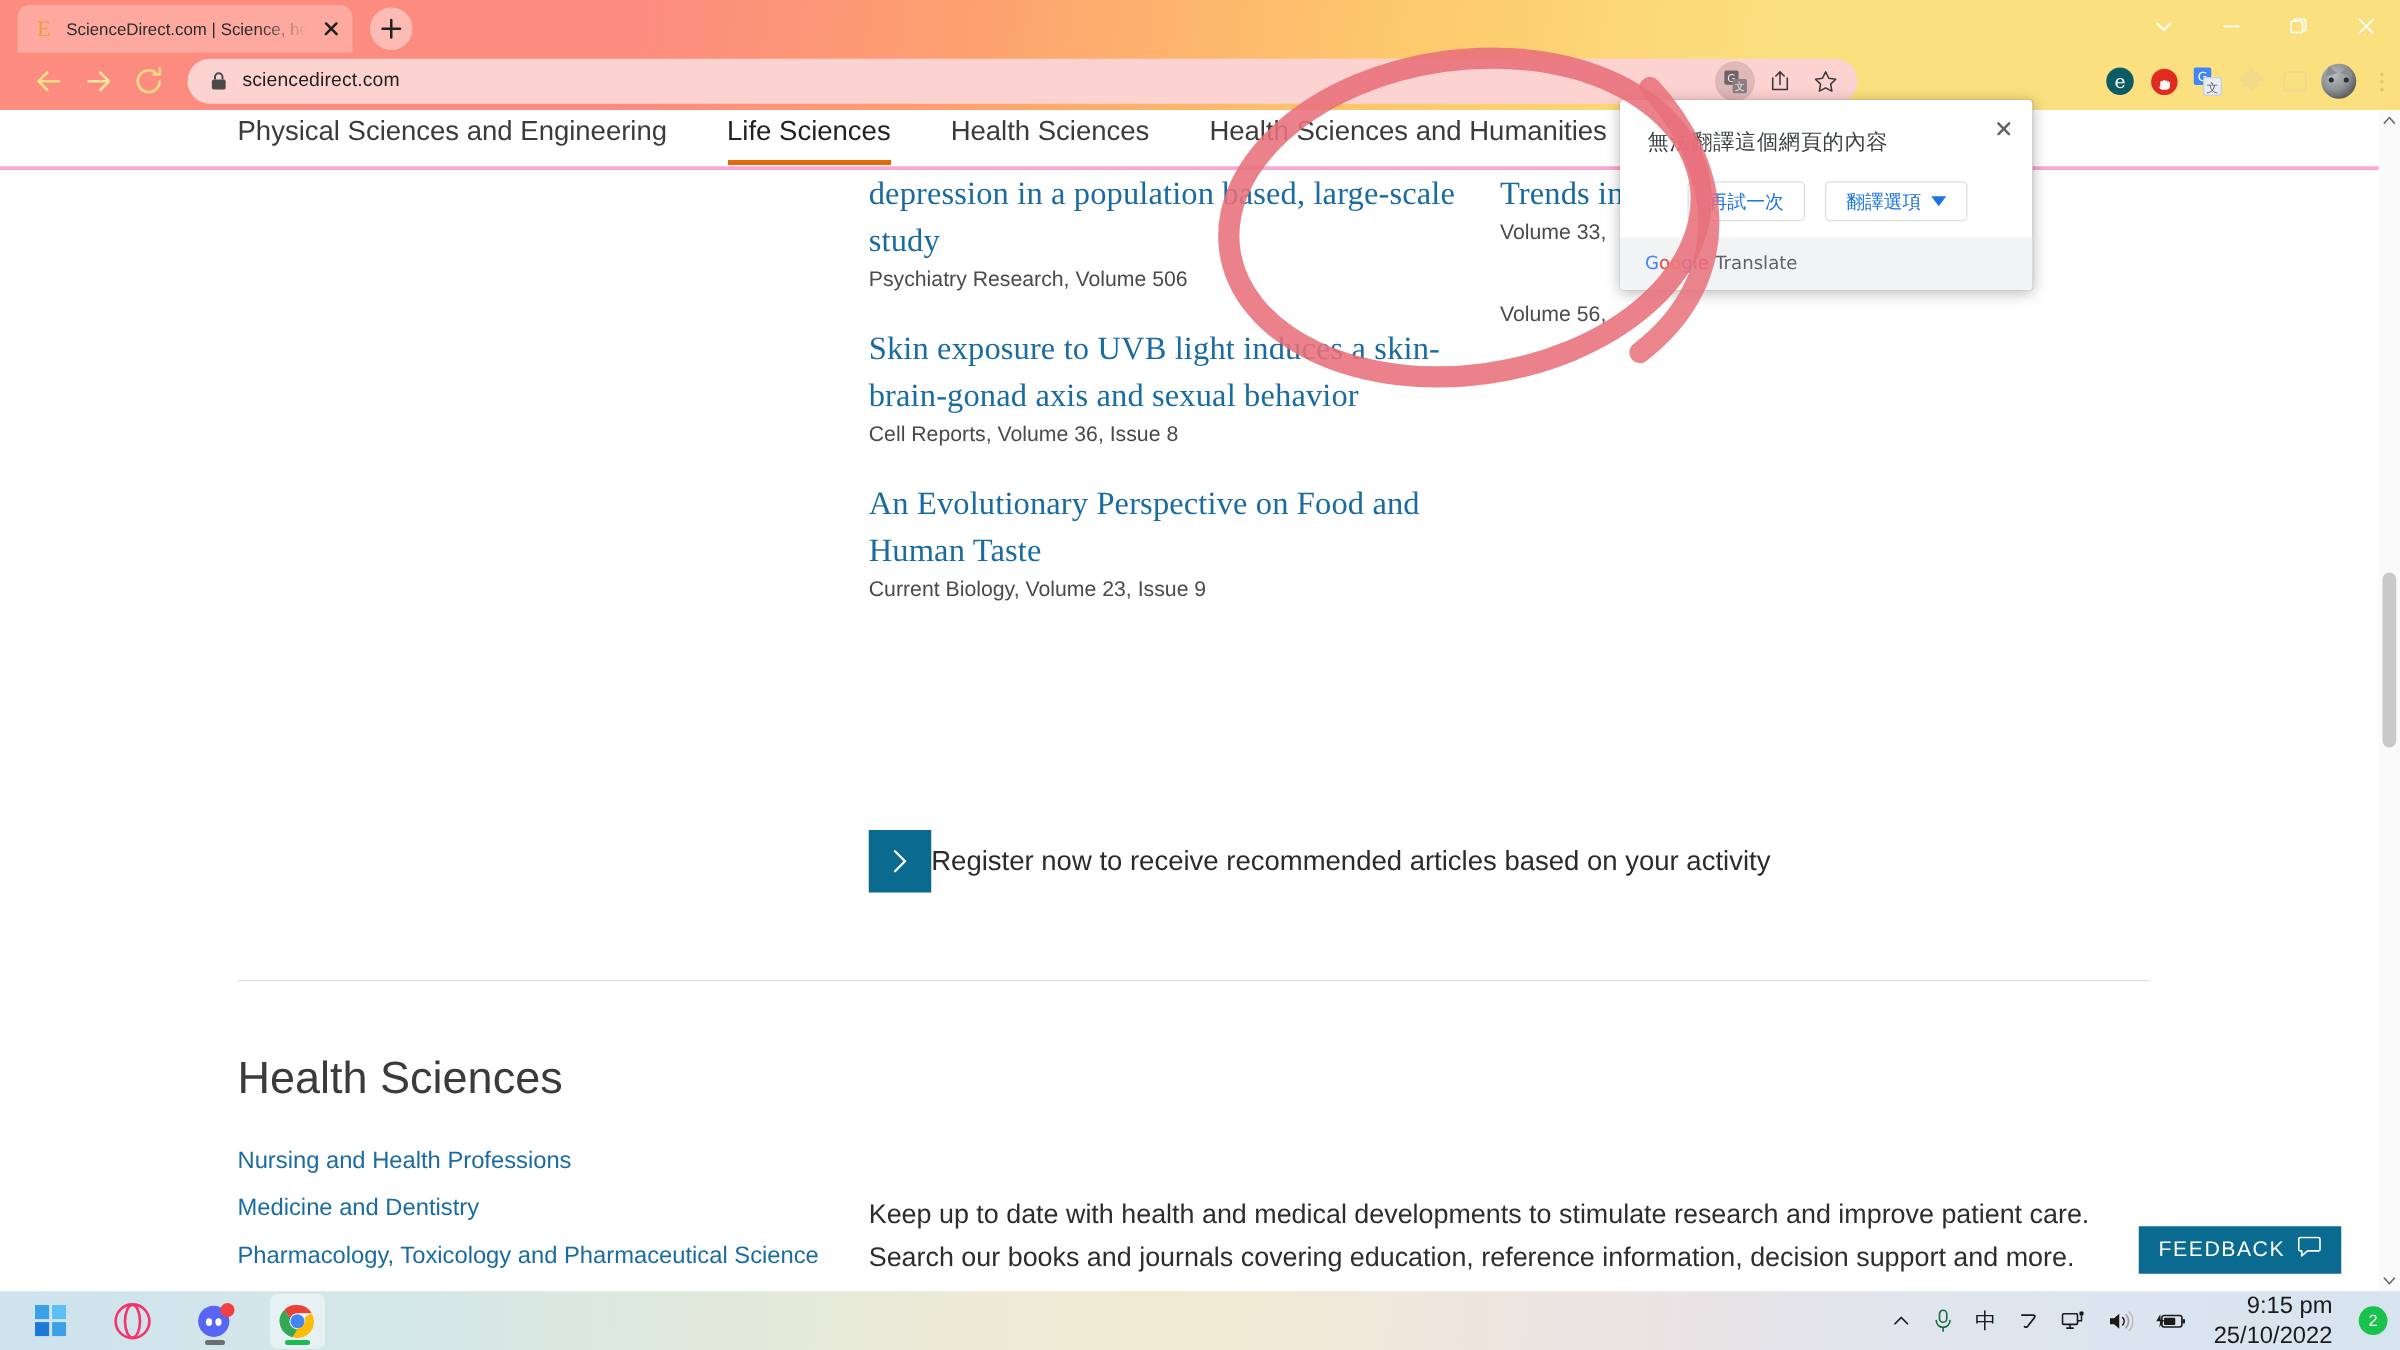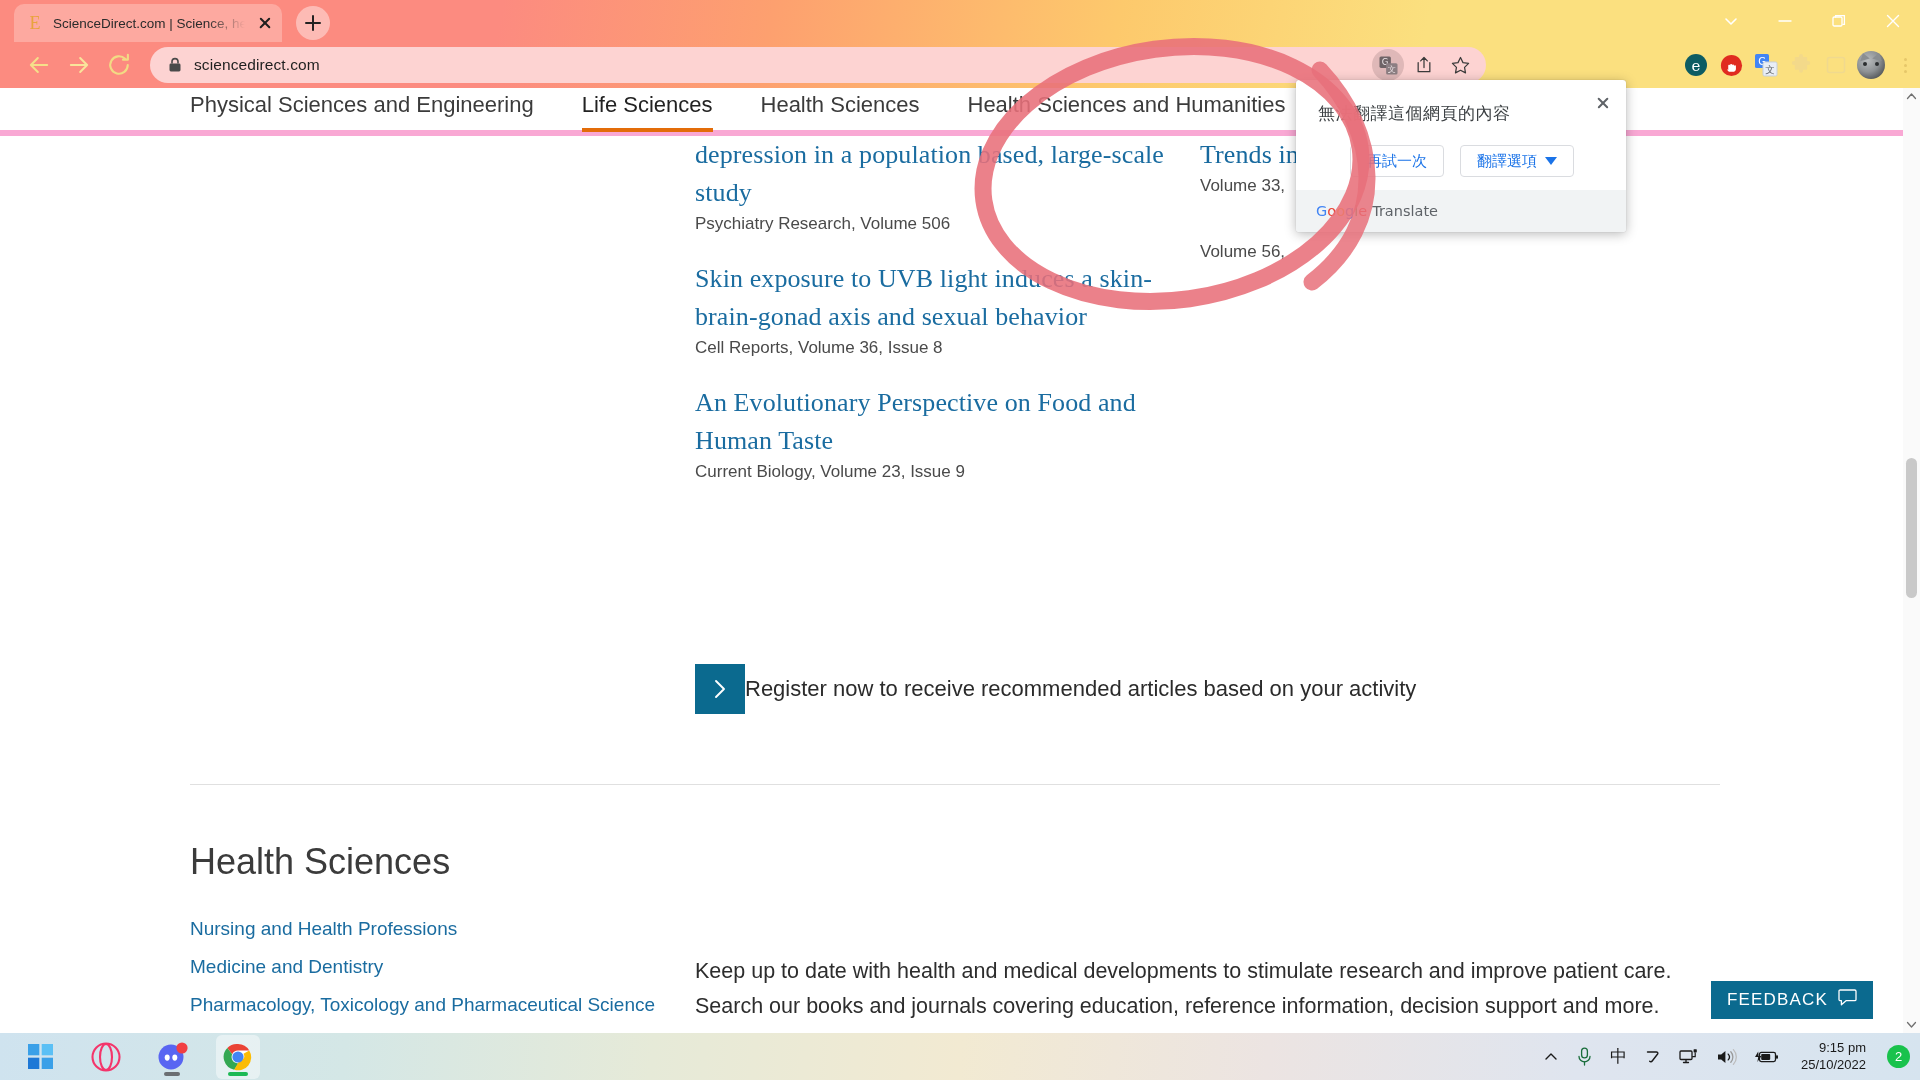--- a/index.html
+++ b/index.html
@@ -91,21 +91,21 @@
     background:#2b2e30; box-shadow: 12px 0 0 #2b2e30;
   }
   .dots { width:22px; height:30px; position:relative; }
   .dots b { position:absolute; left:9px; width:3.4px; height:3.4px; border-radius:50%; background:#e6c76a; }
   .dots b:nth-child(1){ top:8px; } .dots b:nth-child(2){ top:14px; } .dots b:nth-child(3){ top:20px; }
 
   
   .page { position:absolute; left:0; top:88px; width:1920px; height:945px; background:#fff; overflow:hidden; }
   .page-inner { position:relative; width:1920px; }
 
-  .navbar { position:relative; height:48px; border-bottom:6px solid #f9a8d4; }
+  .navbar { position:relative; height:48px; border-bottom:3px solid #f9a8d4; }
   .navbar .items { position:absolute; left:190px; top:0; display:flex; gap:48px; }
   .navitem {
     font-size:22px; color:#3b3b3b; padding:4px 0 14px 0;
     font-family:"Liberation Sans", sans-serif; white-space:nowrap;
   }
   .navitem.active { color:#222; box-shadow: inset 0 -4px 0 #e36c09; }
 
   .content { position:relative; padding-top: 6px; }
 
   .col-left { position:absolute; left:695px; top:0; width:470px; }
@@ -183,21 +183,21 @@
     position:absolute; left:0; bottom:0; width:1920px; height:47px;
     background: linear-gradient(95deg,#cfe3ef 0%,#d4e7e6 18%,#e6ead8 34%,#f2ead2 50%,#ece4e2 66%,#dfe5ef 82%,#d6e4ef 100%);
   }
   .tb-icons { position:absolute; left:18px; top:0; height:47px; display:flex; align-items:center; gap:22px; }
   .tb-item { width:44px; height:44px; position:relative; display:flex; align-items:center; justify-content:center; }
   .tb-item.active { background: rgba(255,255,255,.45); border-radius:6px; }
   .tb-under { position:absolute; bottom:3px; left:50%; transform:translateX(-50%); width:16px; height:3.6px; border-radius:2px; background:#6b6f72; }
   .tb-under.green { background:#1db954; width:20px; }
   .tray { position:absolute; right:10px; top:0; height:47px; display:flex; align-items:center; gap:17px; }
   .tray-item { display:flex; align-items:center; justify-content:center; }
-  .clock { text-align:right; line-height:1.25; font-size:13px; color:#1a1a1a; margin-left:4px; }
+  .clock { text-align:right; line-height:1.25; font-size:19px; color:#1a1a1a; margin-left:4px; }
   .badge2 {
     width:23px; height:23px; border-radius:50%; background:#19c24c; color:#fff;
     font-size:13px; display:flex; align-items:center; justify-content:center; margin-left:4px;
   }
   .tray-ime { font-size:17px; color:#1a1a1a; font-family:"DejaVu Sans", sans-serif; }
 </style>
 </head>
 <body>
 
 <div id="root">

